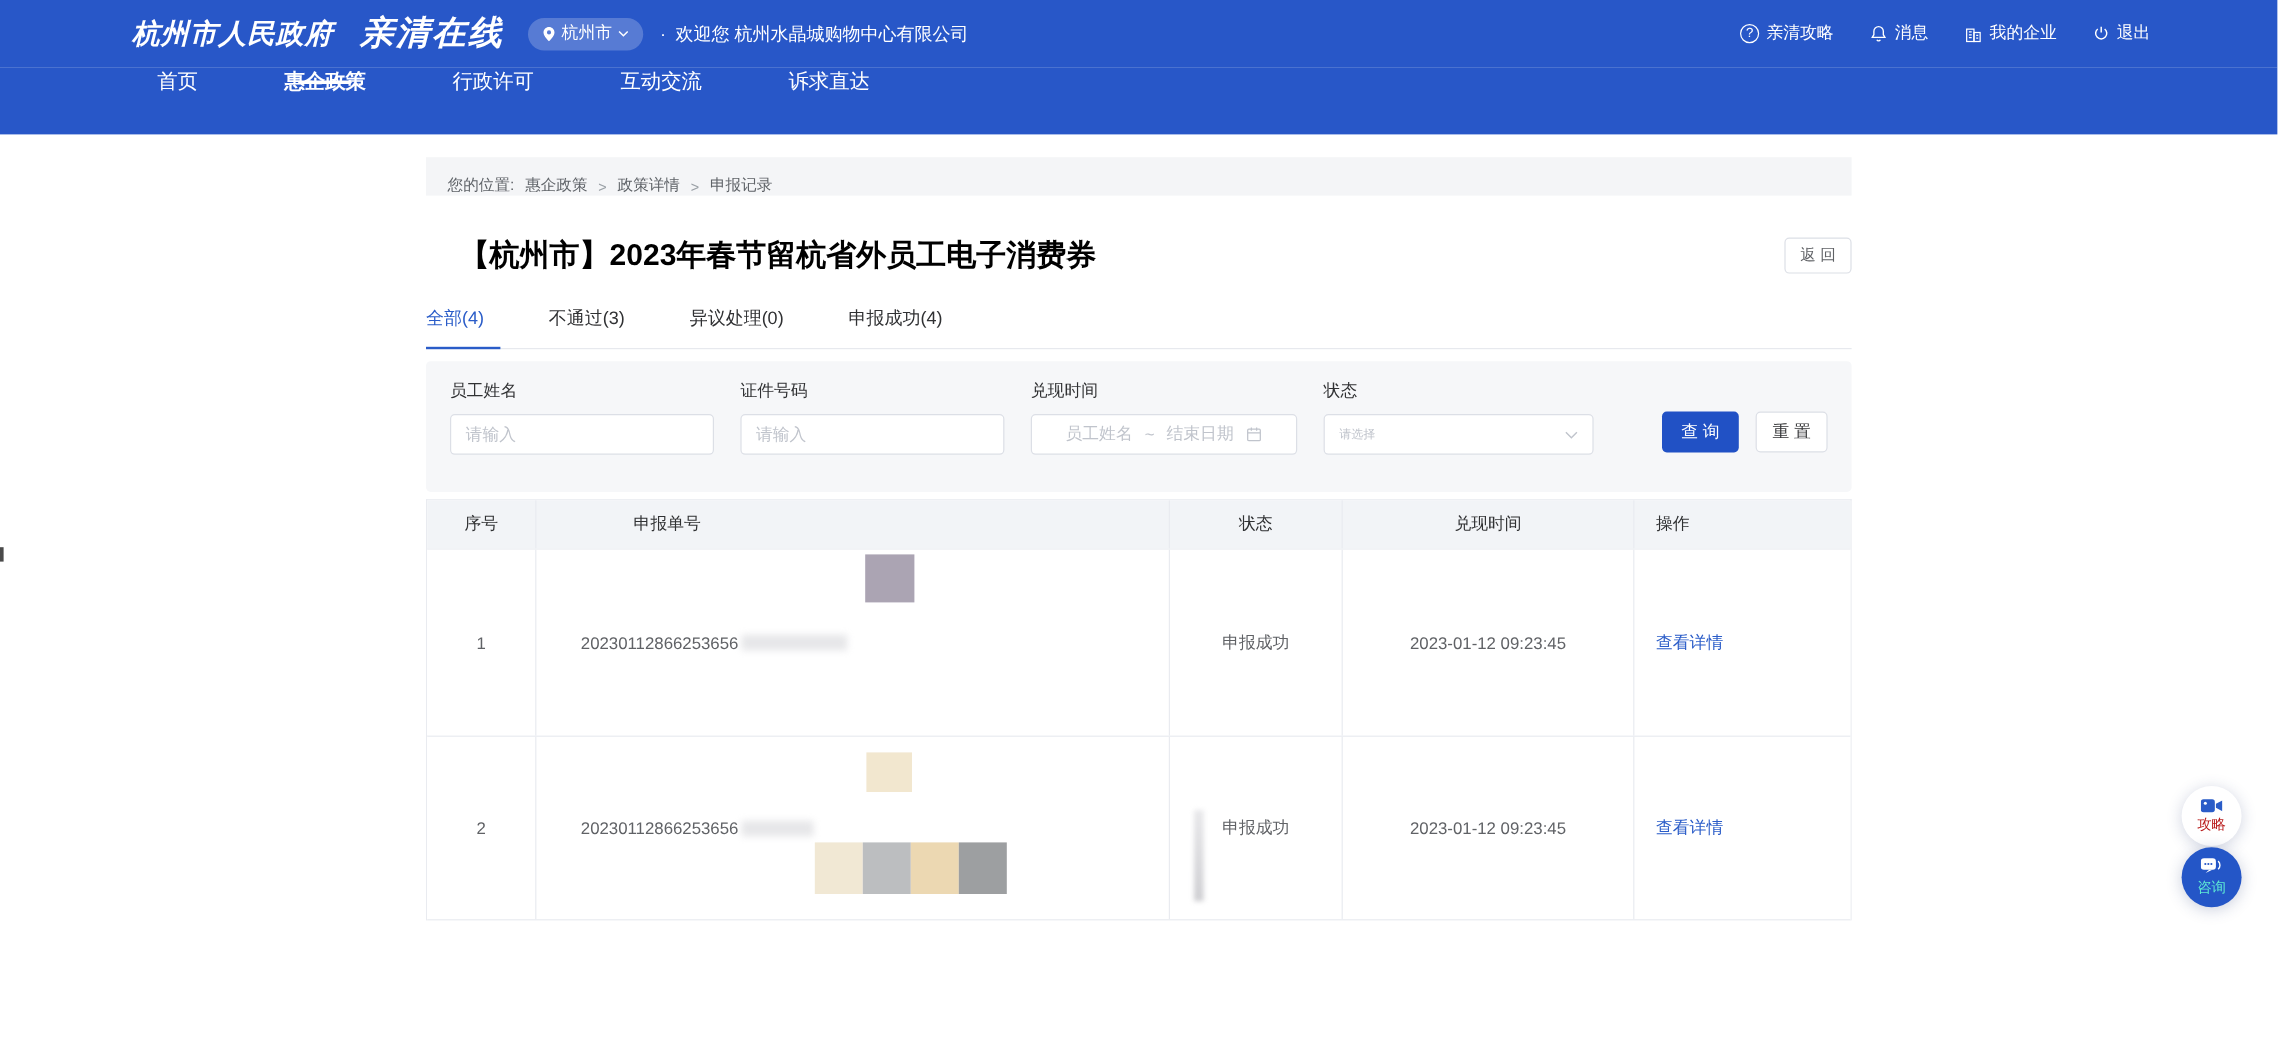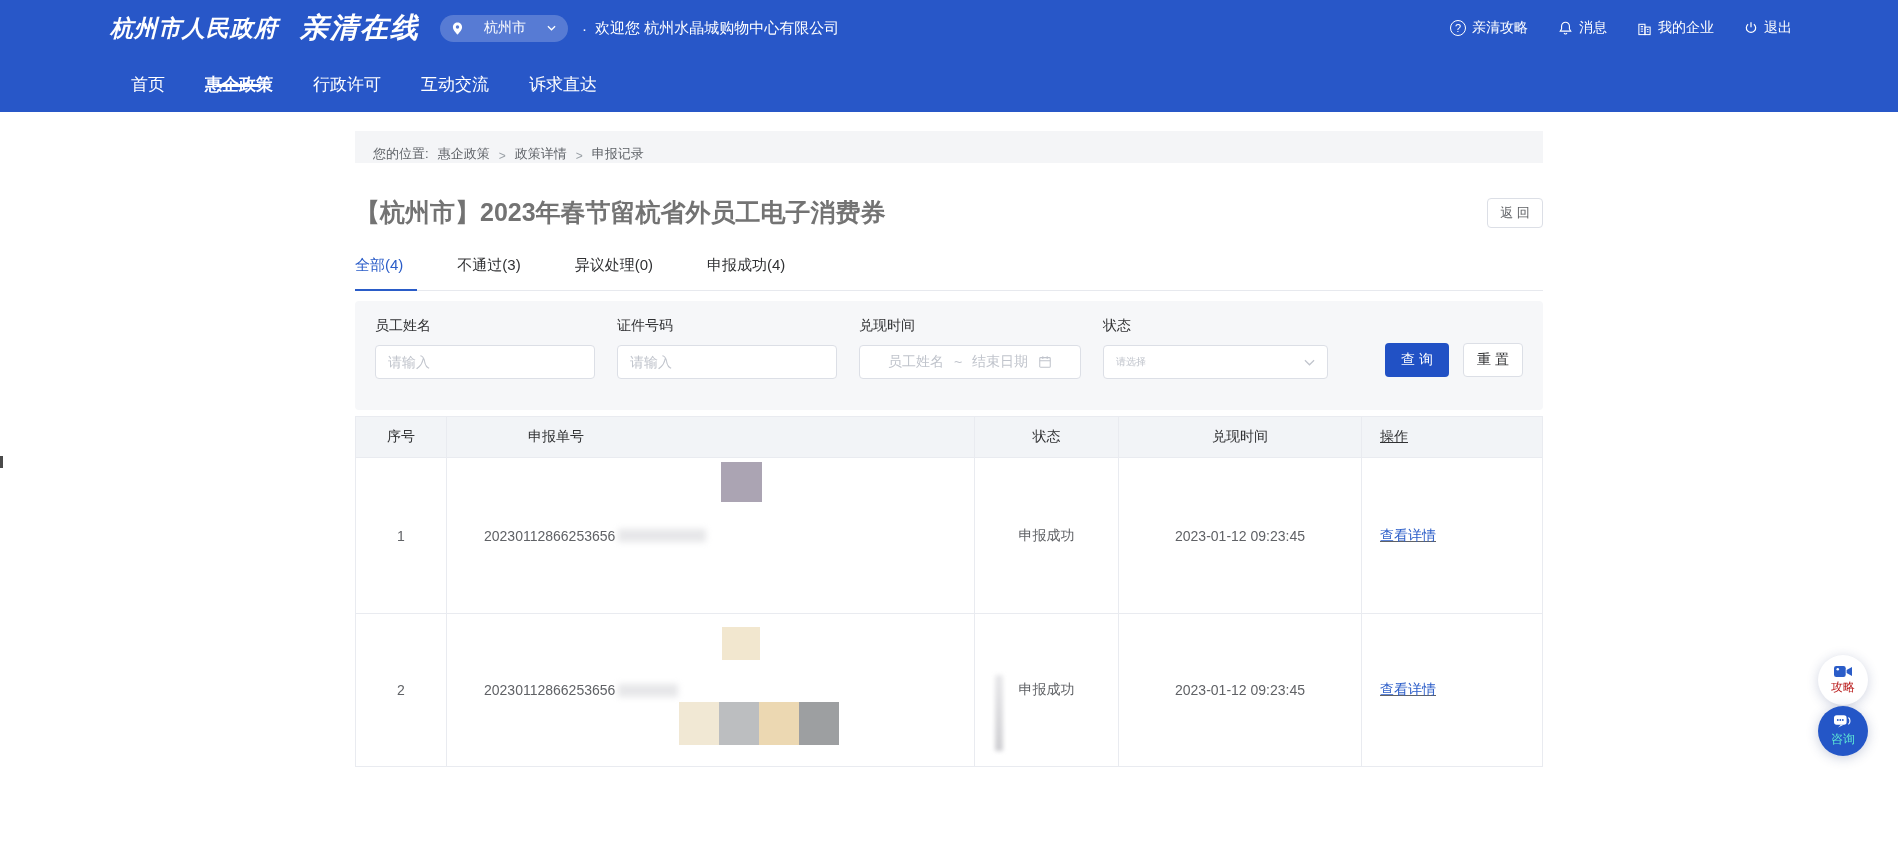--- a/index.html
+++ b/index.html
@@ -5,43 +5,43 @@
   * { margin:0; padding:0; box-sizing:border-box; }
   html,body { width:1898px; height:864px; overflow:hidden; background:#fff;
     font-family:"Liberation Sans", sans-serif; position:relative; }
 
   
   .topbar { height:56px; background:#2857c8; display:flex; align-items:center;
     padding:0 106px 0 110px; color:#fff; }
   .logo-gov { font-size:23px; font-weight:bold; font-style:italic; letter-spacing:1px; white-space:nowrap; }
   .logo-brand { font-size:28px; font-weight:bold; font-style:italic; margin-left:22px; letter-spacing:2px; white-space:nowrap; }
   .loc-pill { margin-left:20px; background:rgba(255,255,255,.22); border-radius:14px; height:27px;
-    display:flex; align-items:center; gap:21px; padding:0 12px; font-size:14px; cursor:pointer; white-space:nowrap; }
+    display:flex; align-items:center; gap:5px; padding:0 12px; font-size:14px; cursor:pointer; white-space:nowrap; }
   .welcome-wrap { font-size:15px; margin-left:14px; display:flex; gap:8px; align-items:center; white-space:nowrap; }
   .top-links { margin-left:auto; display:flex; gap:30px; font-size:14px; align-items:center; }
   .top-link { display:flex; align-items:center; gap:6px; cursor:pointer; white-space:nowrap; }
   .q-icon { width:16px; height:16px; border:1px solid #fff; border-radius:50%; font-size:11px;
     display:inline-flex; align-items:center; justify-content:center; }
 
   
-  .navbar { height:56px; background:#2857c8; display:flex; align-items:center; padding-left:131px; gap:40px; }
+  .navbar { height:56px; background:#2857c8; display:flex; align-items:flex-start; padding-left:131px; gap:72px; }
   .nav-item { font-size:17px; color:#fff; position:relative; display:flex; align-items:center; cursor:pointer; }
   .nav-item.active { font-weight:bold; }
   .nav-item.active::after { content:""; position:absolute; bottom:9px; left:50%; transform:translateX(-50%);
     width:44px; height:3px; background:#fff; border-radius:2px; }
 
   
   .container { width:1188px; margin:0 auto; }
   .breadcrumb { margin-top:19px; background:#f4f5f7; height:32px; display:flex; align-items:flex-end;
     padding:0 18px; font-size:13px; color:#5f6368; gap:9px; }
   .crumb { cursor:pointer; }
   .crumb-sep { color:#9aa0a6; font-size:12px; }
 
   .title-row { margin-top:33px; display:flex; justify-content:space-between; align-items:center; }
-  .page-title { font-size:25px; color:#737373; font-weight:bold; }
+  .page-title { font-size:25px; color:#000000; font-weight:bold;margin-left:28px; }
   .back-btn { width:56px; height:30px; border:1px solid #dcdfe6; border-radius:4px; background:#fff;
     color:#606266; font-size:13px; cursor:pointer; font-family:inherit; }
 
   .tabs { margin-top:27px; display:flex; gap:54px; border-bottom:1px solid #e7e9ee; }
   .tab { padding-bottom:15px; font-size:15px; color:#303133; position:relative; cursor:pointer; }
   .tab.active { color:#2a5cc8; }
   .tab.active::after { content:""; position:absolute; left:0; right:-14px; bottom:-1px; height:2px; background:#2a5cc8; }
 
   
   .filter { margin-top:10px; background:#f6f7f9; border-radius:4px; height:109px; display:flex;
@@ -68,21 +68,21 @@
   .btn-export-records { height:32px; padding:0 17px; border-radius:16px; border:1px solid #2a5cc8;
     color:#2a5cc8; background:#fff; font-size:14px; cursor:pointer; font-family:inherit; }
 
   
   .table-wrap { margin-top:6px; position:relative; border:1px solid #e9ebf0; border-bottom:none; }
   .t-head { display:flex; background:#f2f4f7; height:40px; }
   .t-row { display:flex; border-top:1px solid #e9ebf0; background:#fff; }
   .row-1 { height:156px; }
   .row-2 { height:154px; border-bottom:1px solid #e9ebf0; }
   .t-cell { border-right:1px solid #e9ebf0; display:flex; align-items:center; font-size:14px; }
-  .t-cell:last-child { border-right:none;text-decoration:underline; }
+  .t-cell:last-child { border-right:none; }
   .t-head .t-cell { color:#303133; }
   .t-row .t-cell { color:#606266; }
   .c-index { width:91px; justify-content:center; }
   .c-order { width:528px; }
   .t-head .c-order { padding-left:81px; }
   .t-row  .c-order { padding-left:37px; }
   .c-status { width:144px; justify-content:center; }
   .c-time { width:243px; justify-content:center; }
   .c-action { width:178px; padding-left:18px; }
   .link { color:#2a5cc8; cursor:pointer; }

